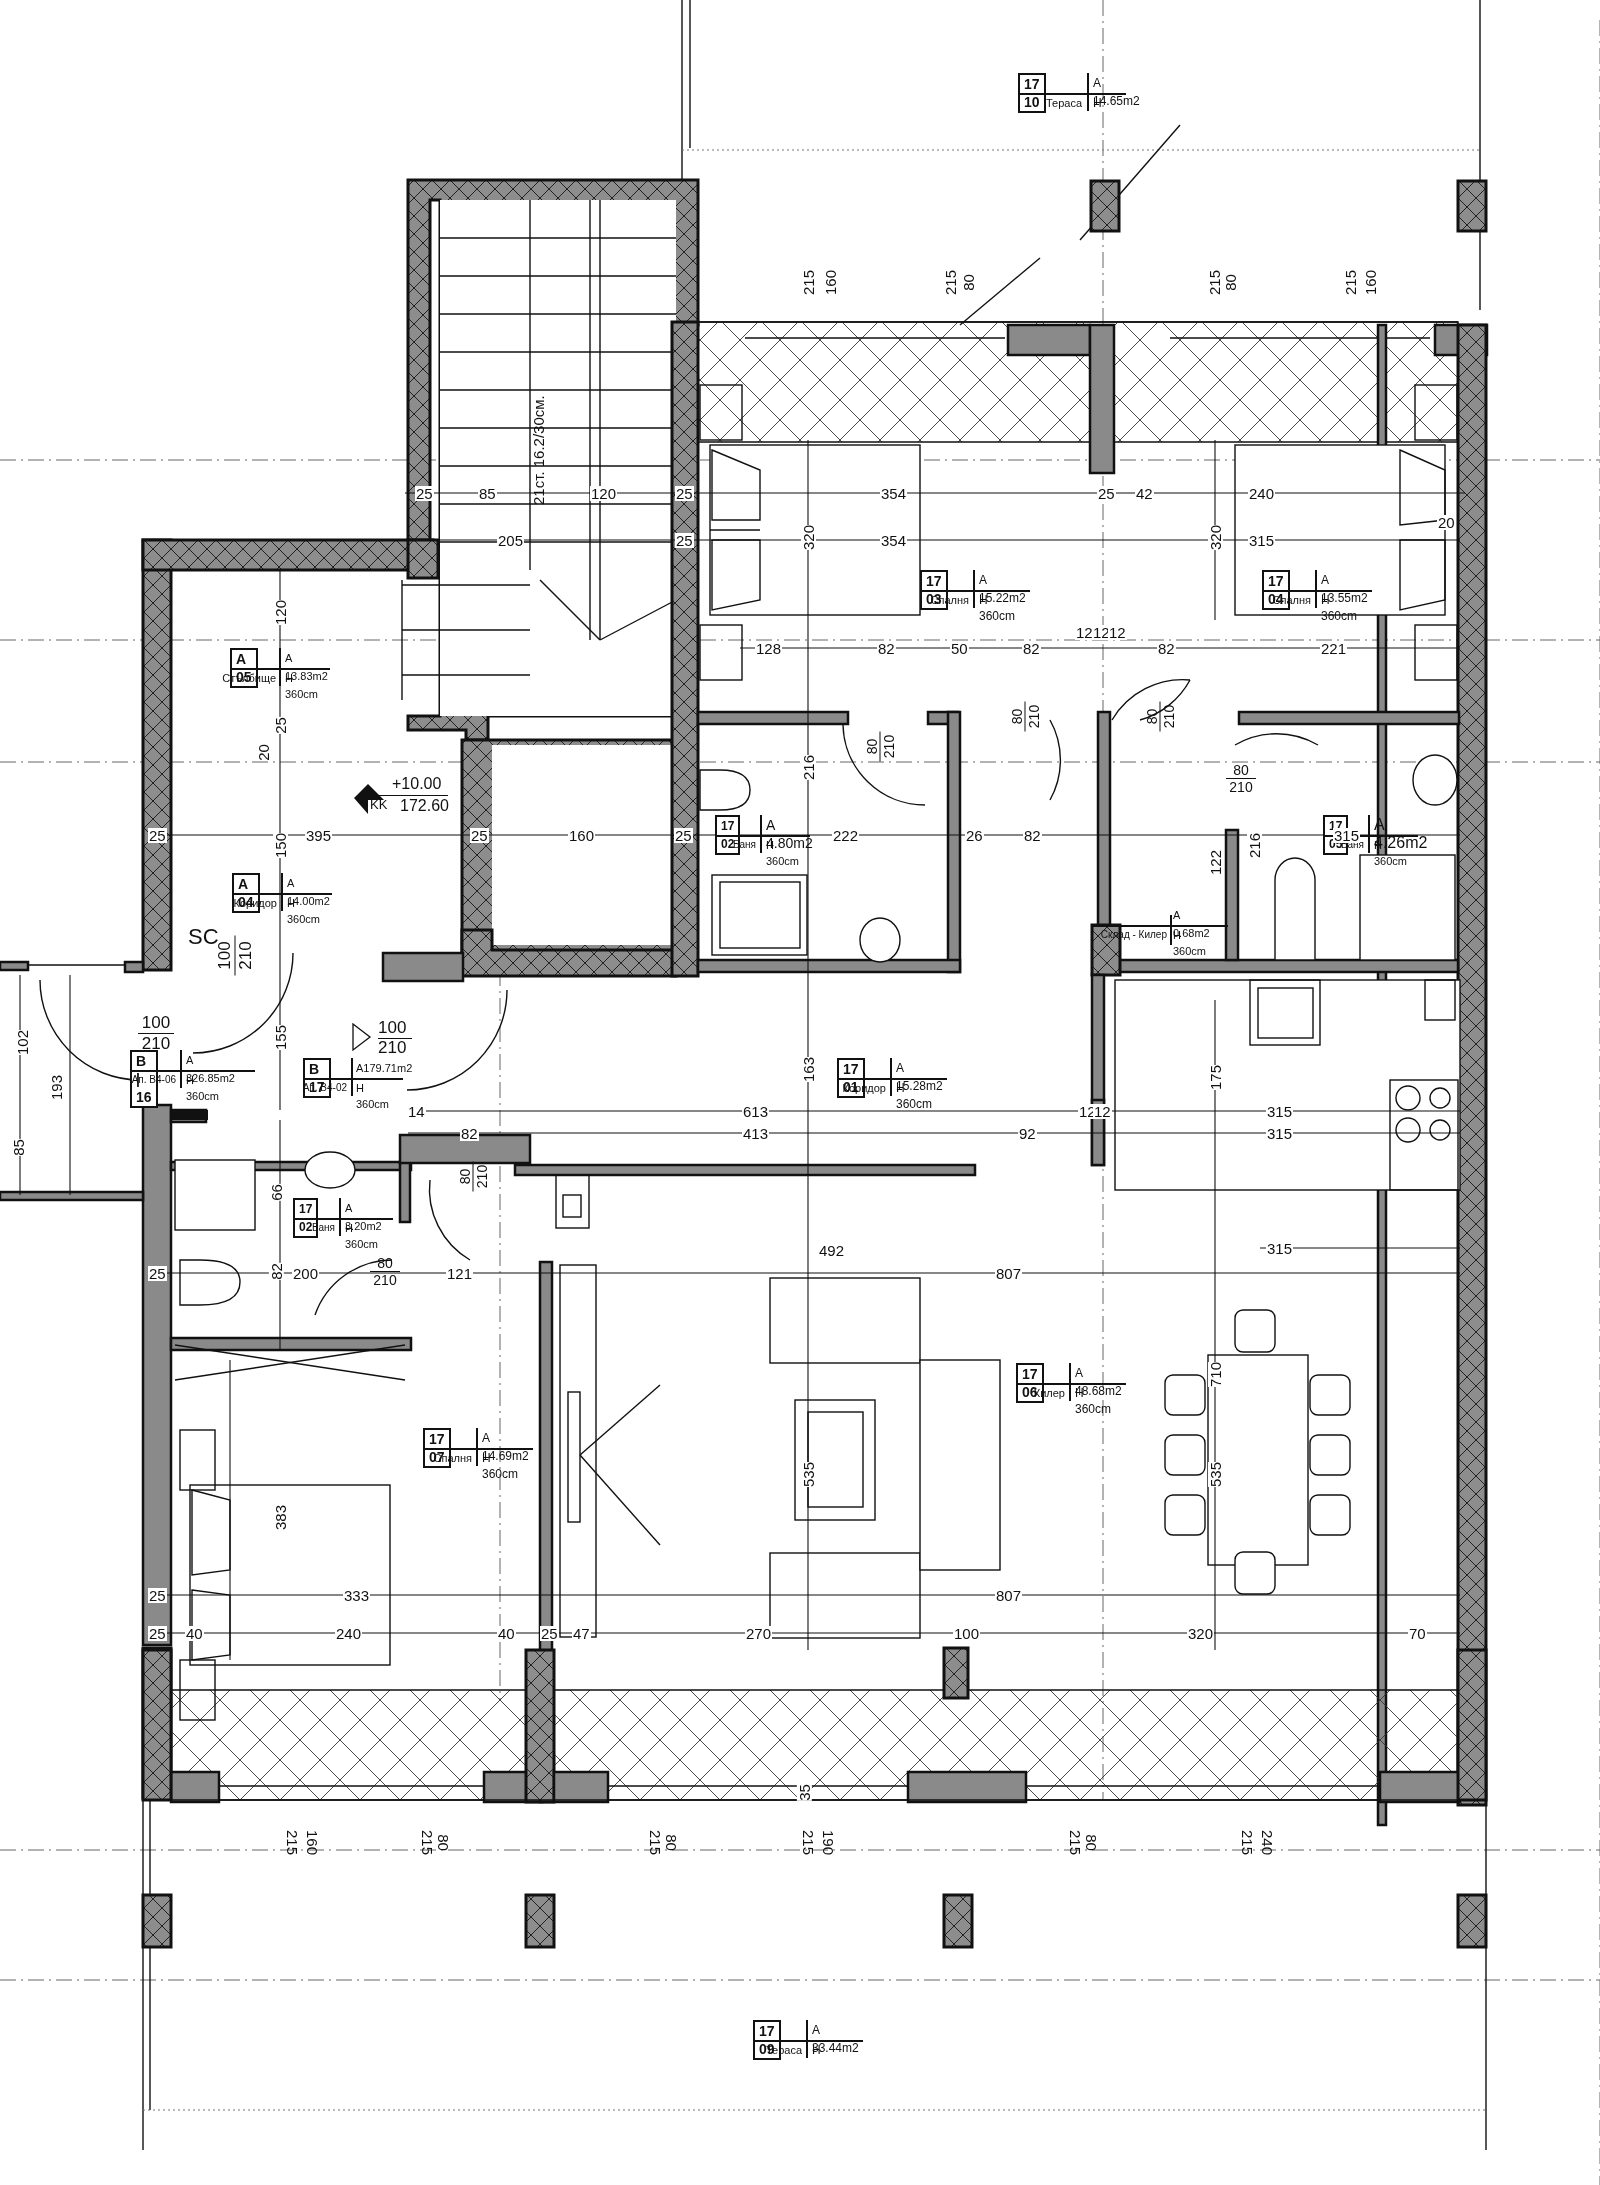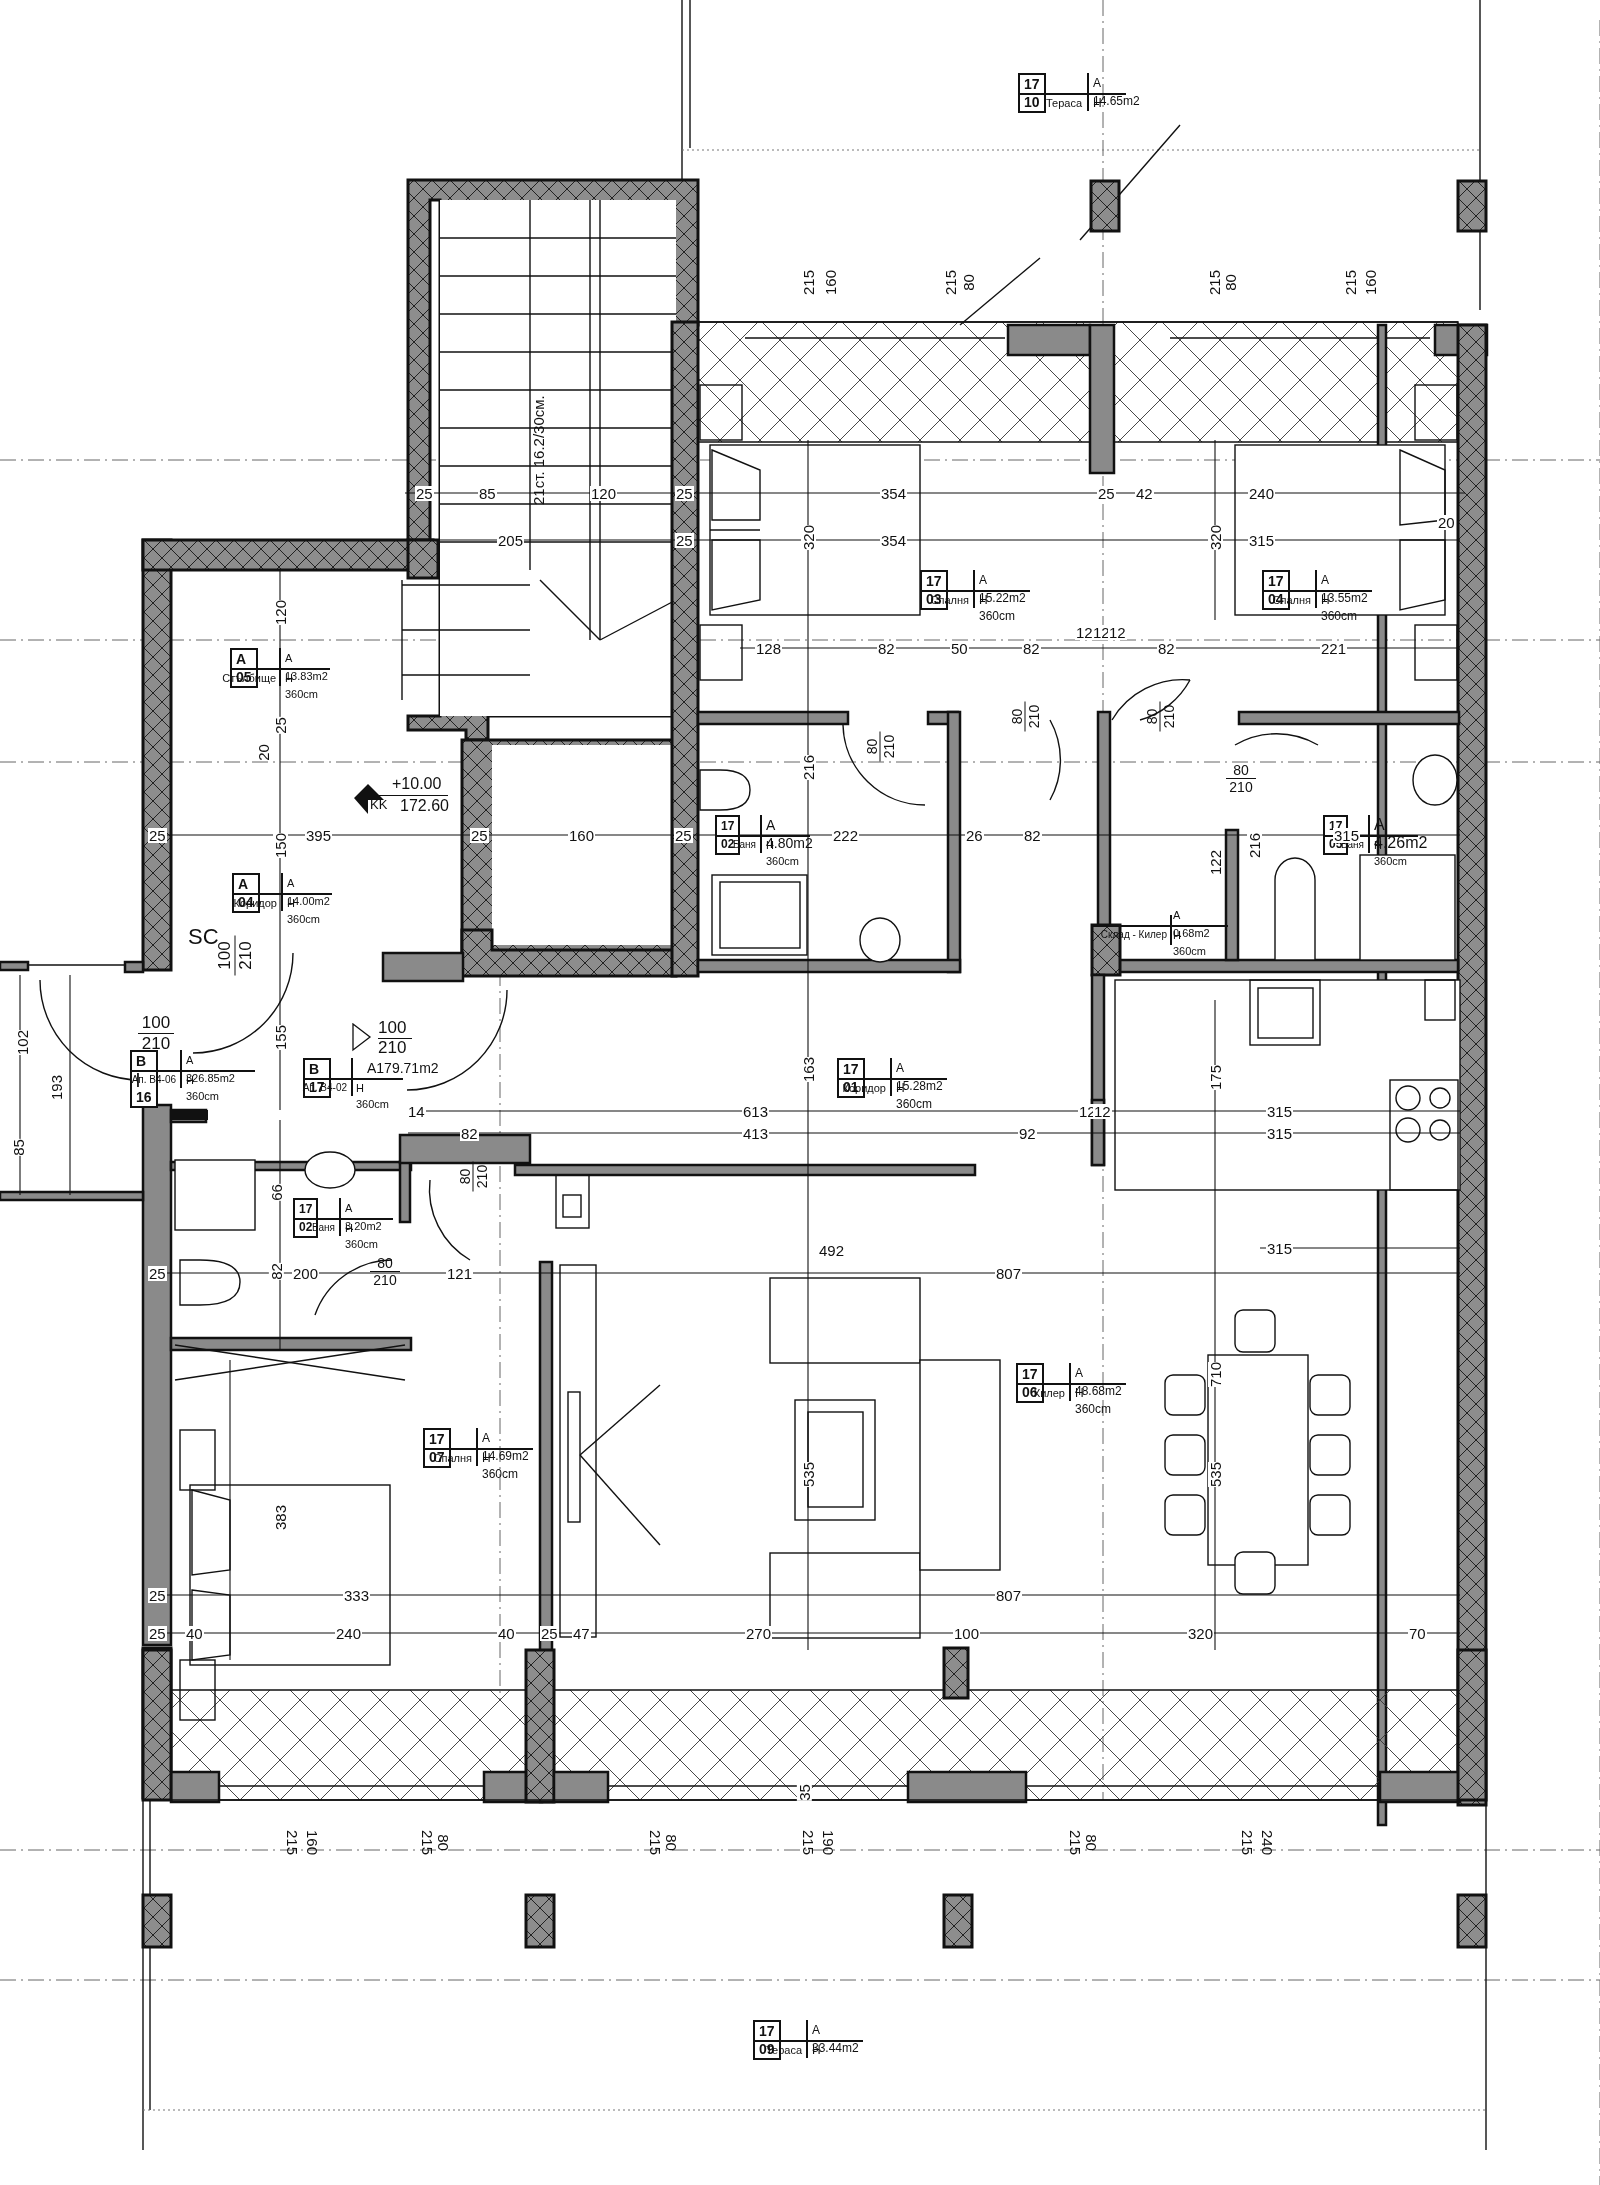--- a/index.html
+++ b/index.html
@@ -348,21 +348,21 @@
     <span class="hbar" style="left:0;width:125px"></span>
   <span class="area" style="left:56px;font-size:11px">A  326.85m2</span>
   <span class="name" style="left:-8px;width:54px;font-size:10px">Ап. B4-06</span>
   <span class="h" style="left:56px;font-size:11px">H  360cm</span>
 </div>
 
 <div class="tag" style="left:303px;top:1058px;">
   <span class="id"><span>B</span> <span>17</span></span>
   <span class="vbar" style="left:48px"></span>
     <span class="hbar" style="left:0;width:100px"></span>
-  <span class="area" style="left:64px;font-size:14px">A179.71m2</span>
+  <span class="area" style="left:53px;font-size:11px">A179.71m2</span>
   <span class="name" style="left:-6px;width:50px;font-size:10px">Ап. B4-02</span>
   <span class="h" style="left:53px;font-size:11px">H  360cm</span>
 </div>
 
 <div class="tag" style="left:837px;top:1058px;">
   <span class="id"><span>17</span> <span>01</span></span>
   <span class="vbar" style="left:53px"></span>
     <span class="hbar" style="left:0;width:110px"></span>
   <span class="area" style="left:59px">A  15.28m2</span>
   <span class="name" style="left:-2px;width:51px">Коридор</span>

